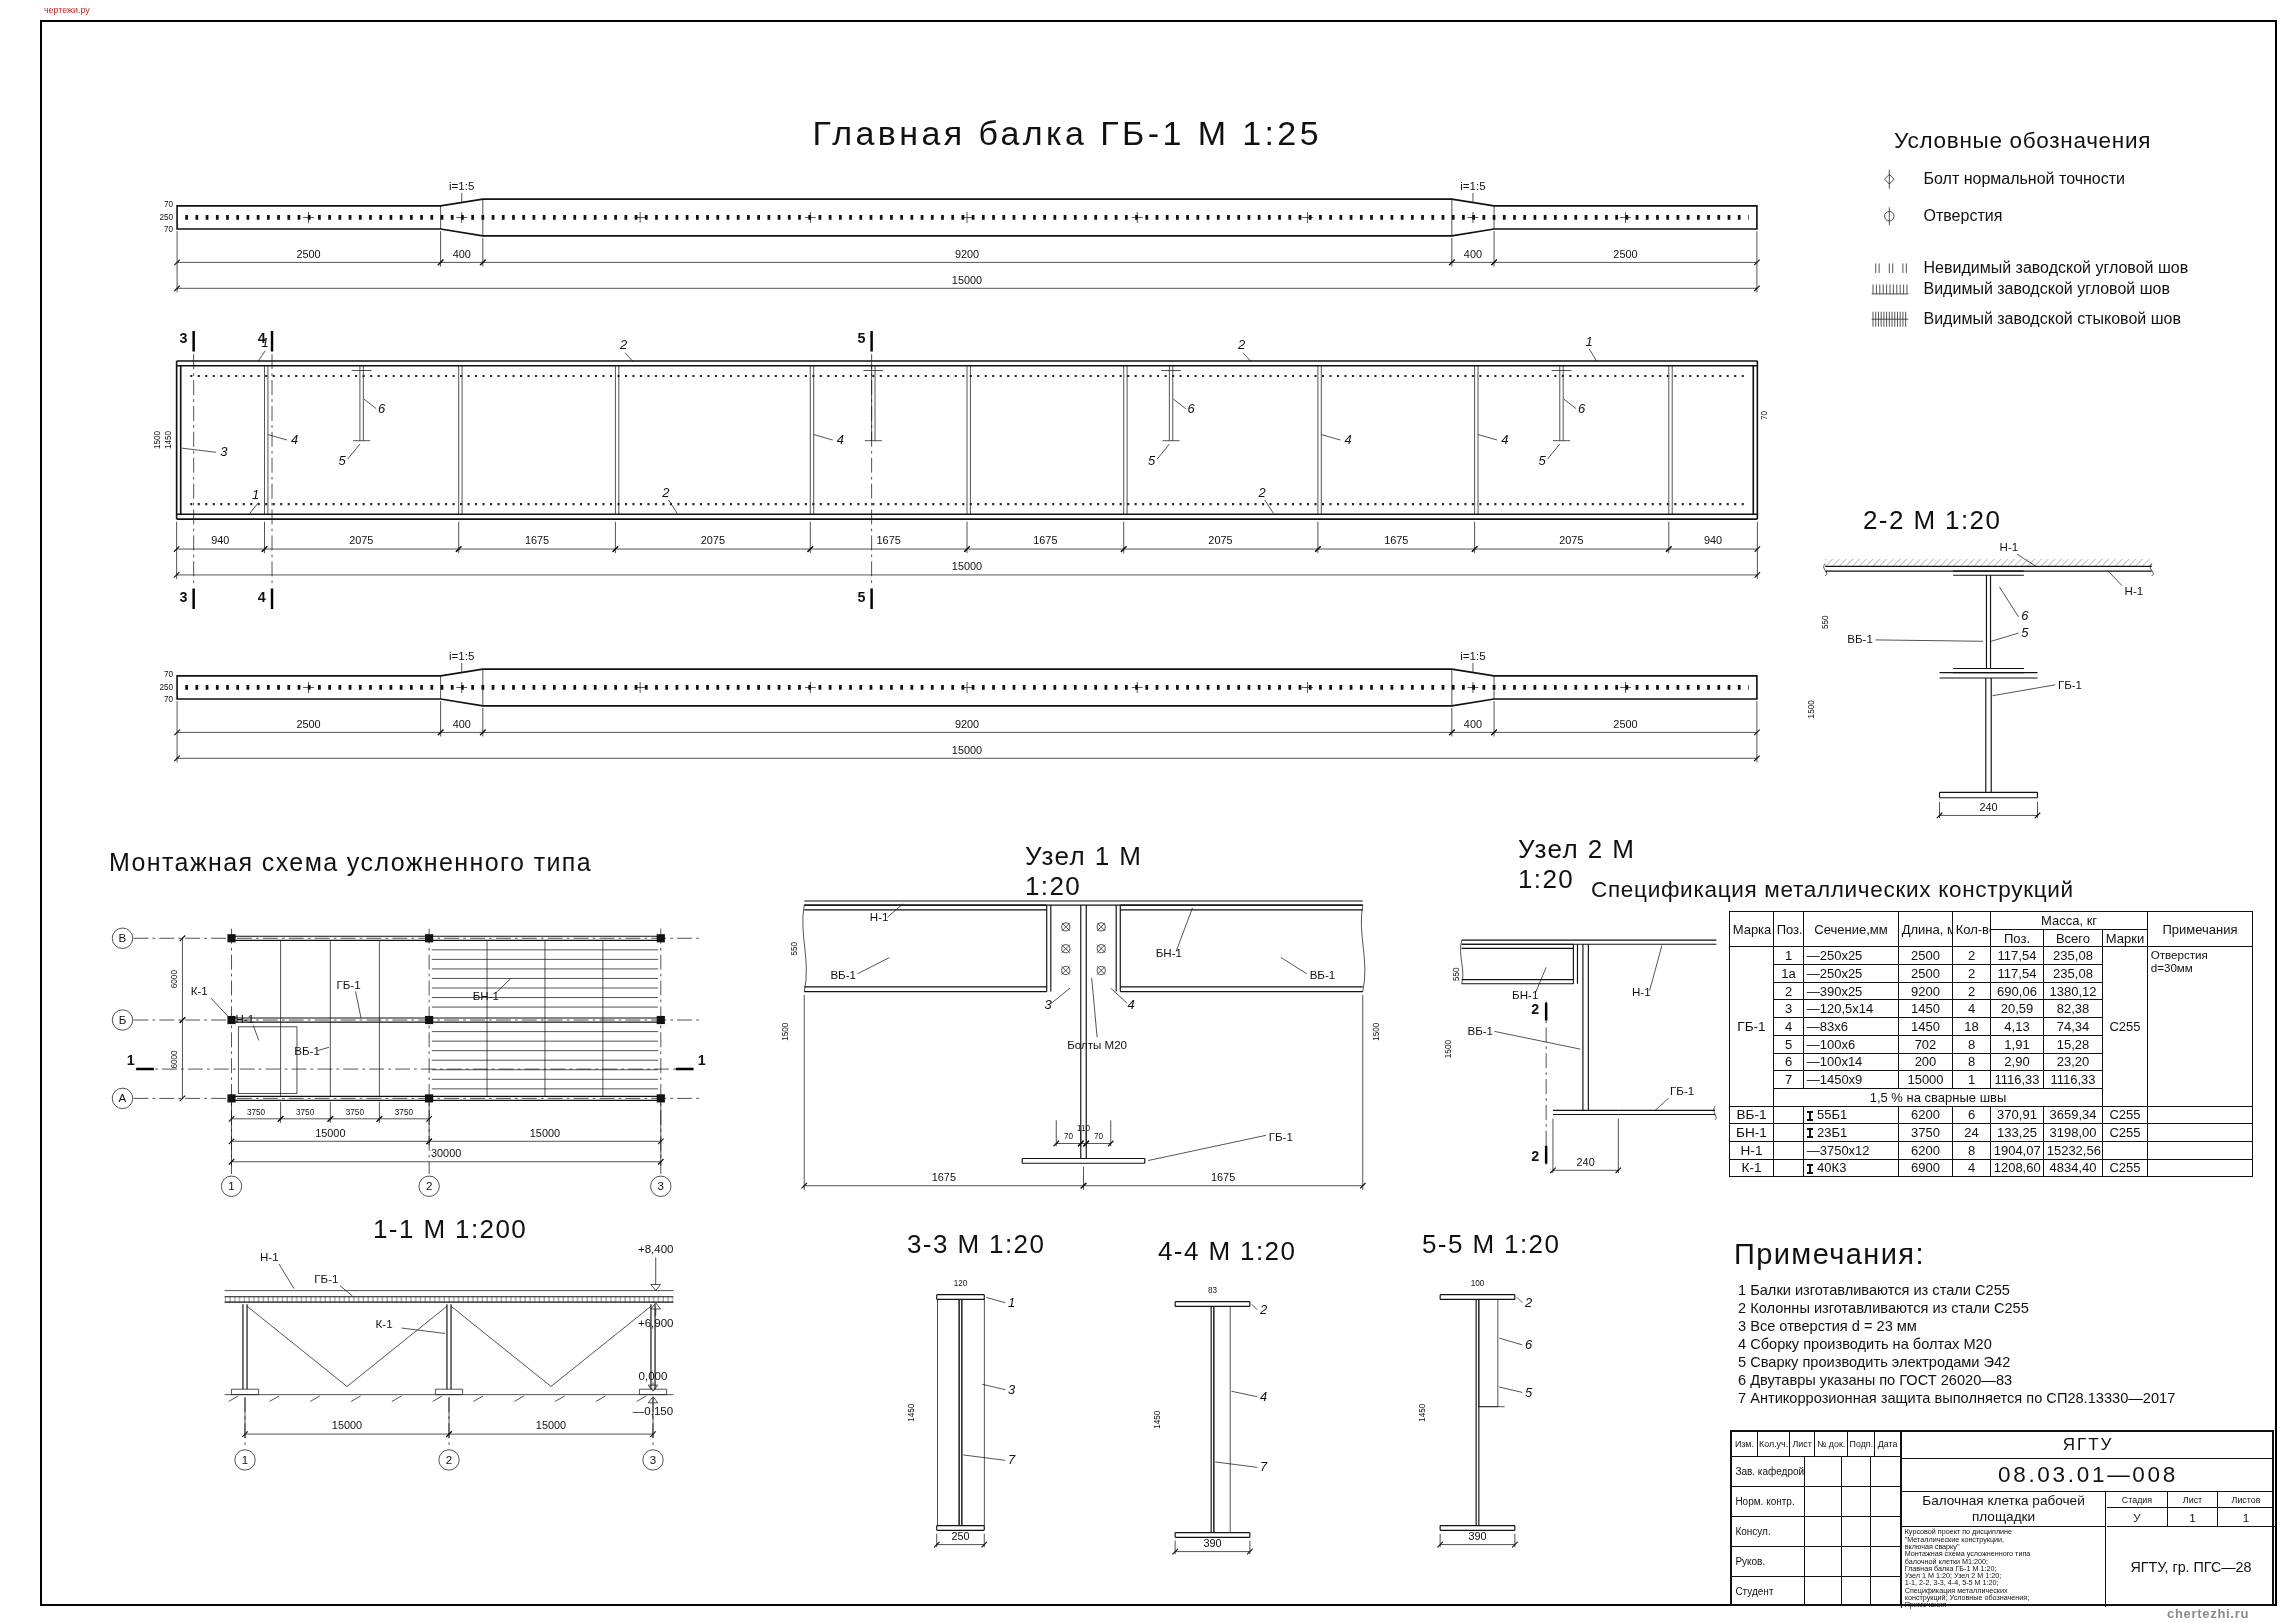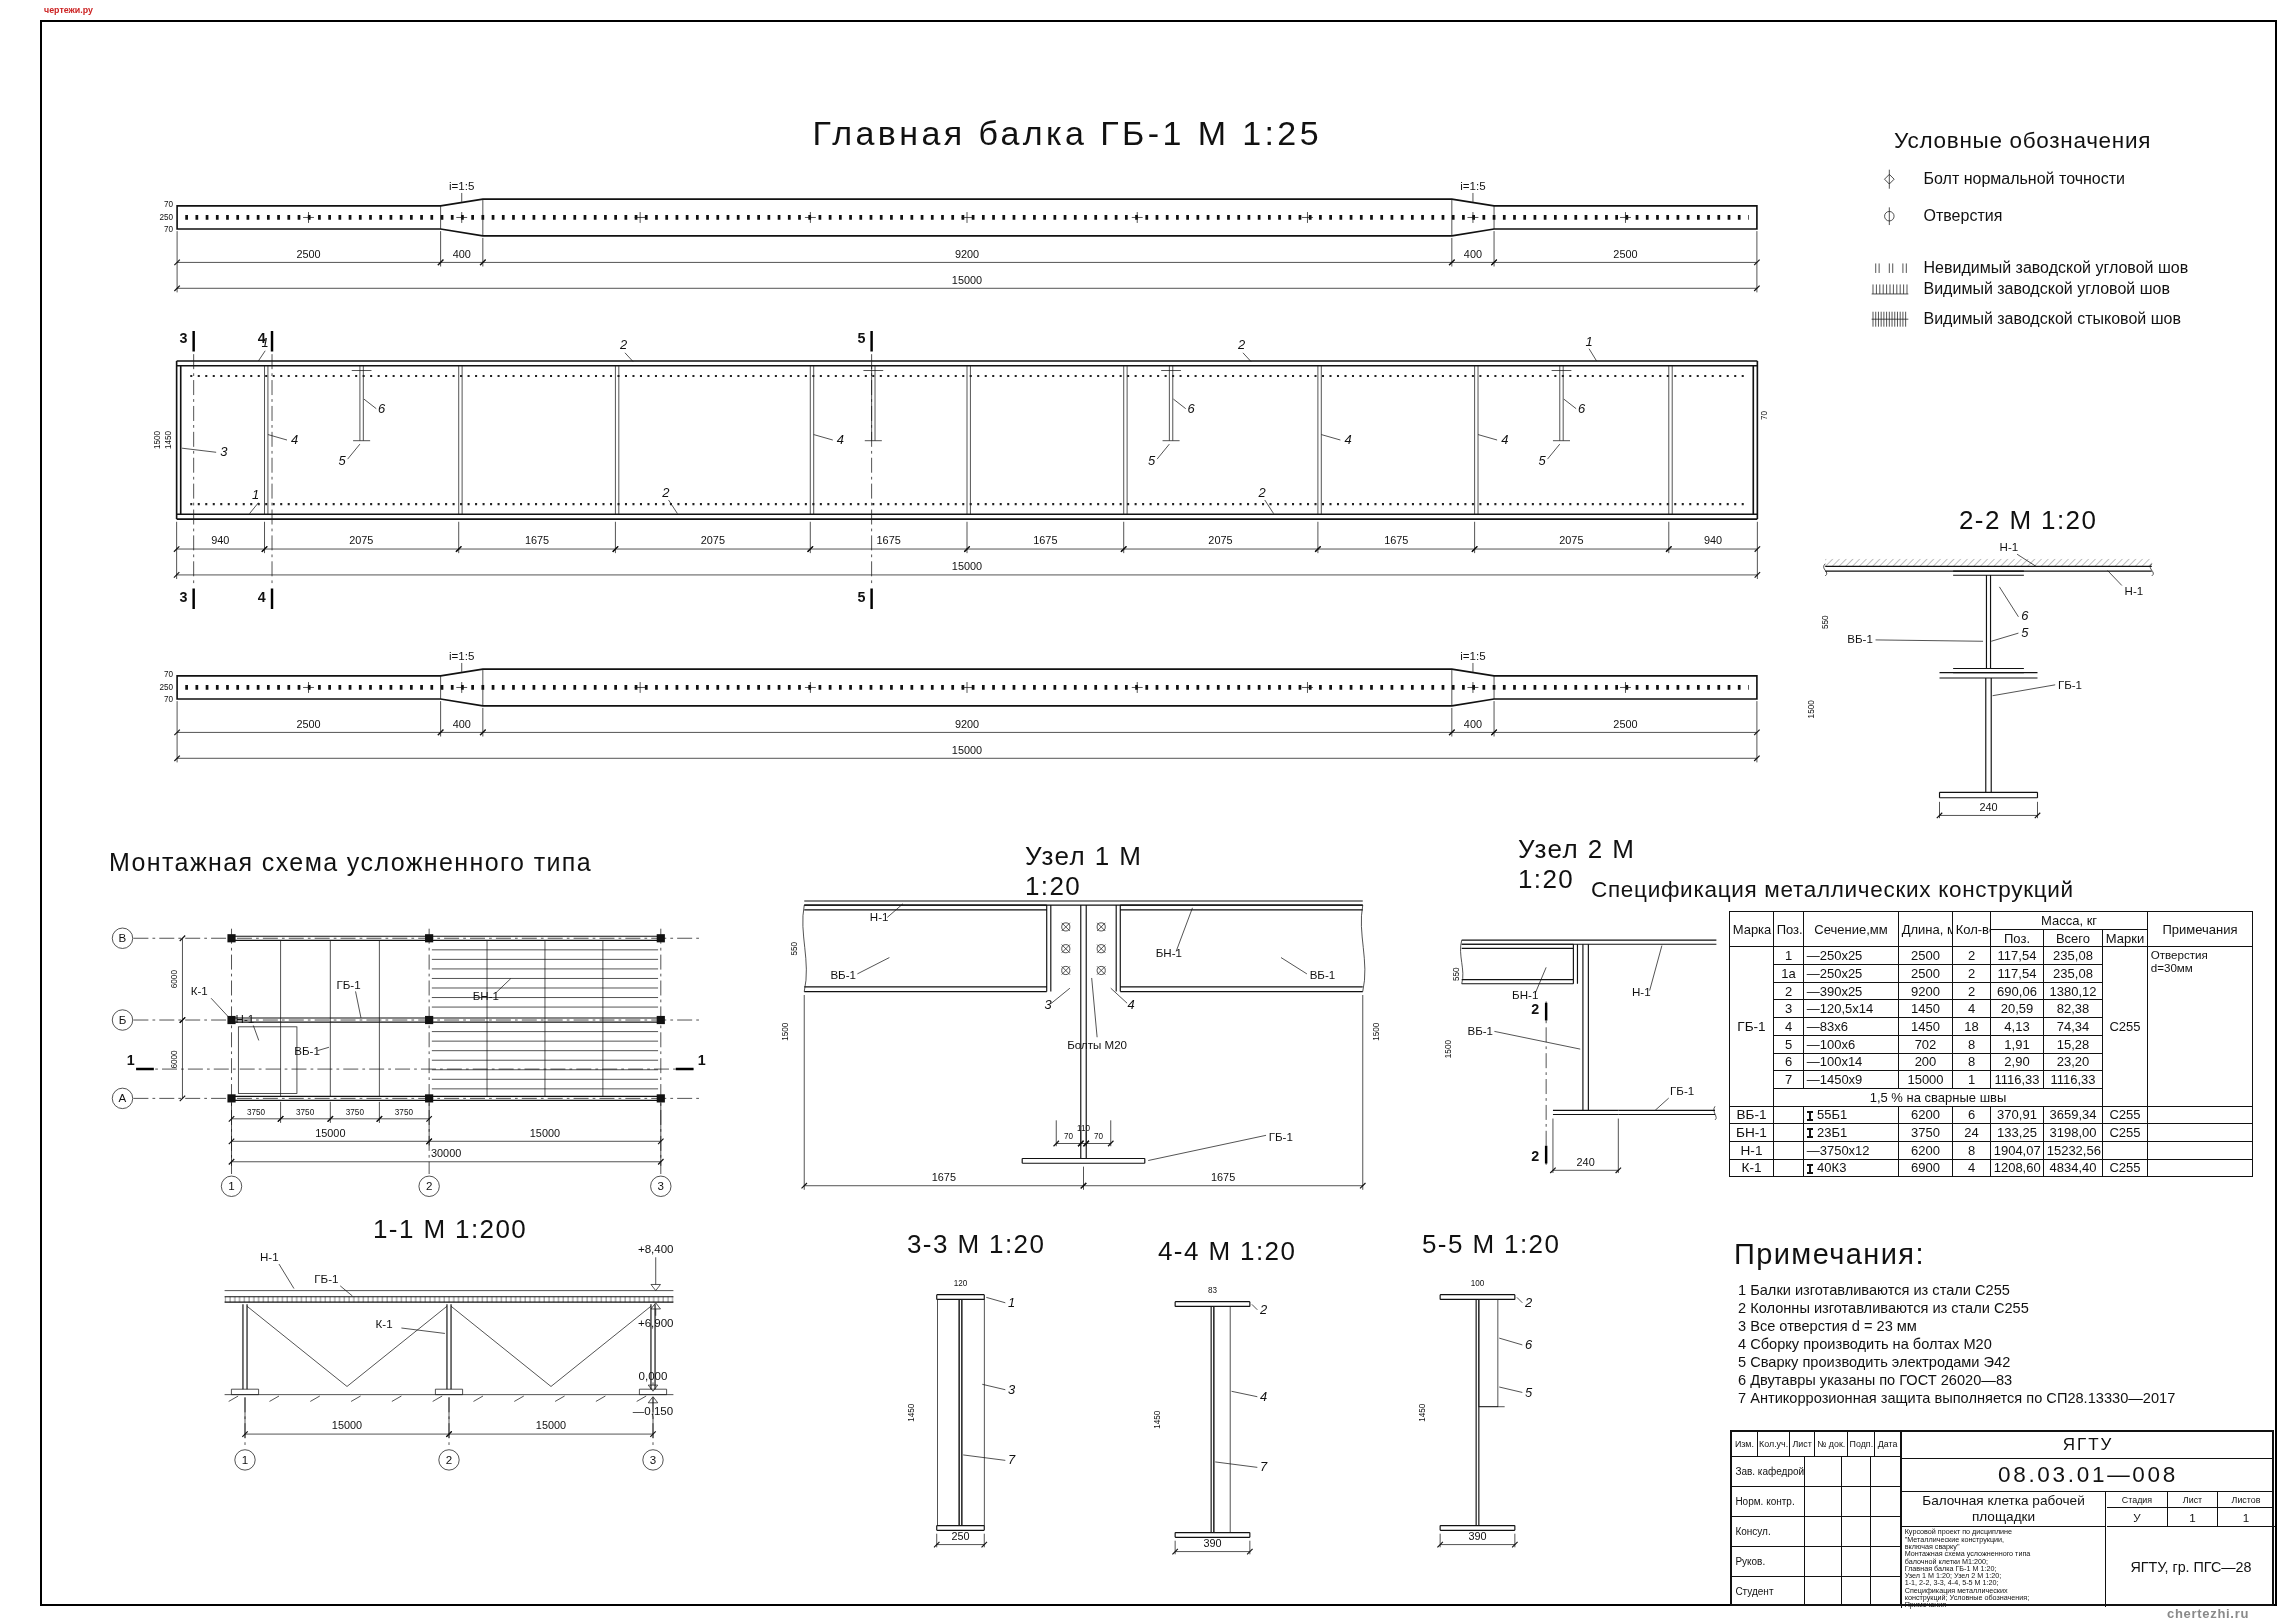--- a/index.html
+++ b/index.html
@@ -35,21 +35,21 @@
   .spec .top{vertical-align:top;white-space:normal;font-size:11.6px}
   .spec .mark{font-size:13.6px}
   .ib{display:inline-block;width:6.8px;height:10.2px;border-top:2px solid #111;border-bottom:2px solid #111;position:relative;vertical-align:-1.4px}
   .ib::after{content:"";position:absolute;left:2.4px;top:0;width:2px;height:100%;background:#111}
   [data-name="notes-list"] div{font-size:14.6px;line-height:18px;white-space:nowrap}
   .cellrow{display:flex}
   .cell{border-right:1.1px solid #111;border-bottom:1.1px solid #111;display:flex;align-items:center;justify-content:center;font-size:8.9px;overflow:hidden}
   .cell.lab{justify-content:flex-start;padding-left:3.4px;font-size:10px;white-space:nowrap}
   [data-name="titleblock-content"] div{font-size:7.2px;line-height:7.3px;white-space:nowrap}
   .wm{position:absolute;left:2167px;top:1606px;font-size:13px;font-weight:bold;color:#8a8a8a;letter-spacing:0.7px}
-  .stamp{position:absolute;left:44px;top:5.4px;font-size:8.9px;color:#cc2222;font-weight:bold}
+  .stamp{position:absolute;left:44px;top:5.4px;font-size:8.9px;color:#cc2222;font-weight:normal}
 </style>
 </head>
 <body>
 
 <div id="sheet" data-name="drawing-sheet">
 
   <svg width="0" height="0" class="abs" data-name="svg-defs">
     <defs>
       <marker id="tk" markerWidth="14" markerHeight="14" refX="7" refY="7" orient="0" markerUnits="userSpaceOnUse">
         <path d="M3,11 L11,3" stroke="#111" stroke-width="1.7"></path>
@@ -244,21 +244,21 @@
       <text class="dl mid" x="213" y="139" data-name="dim-label">2500</text>
       <text class="dl mid" x="438" y="139" data-name="dim-label">400</text>
       <text class="dl mid" x="1180" y="139" data-name="dim-label">9200</text>
       <text class="dl mid" x="1923" y="139" data-name="dim-label">400</text>
       <text class="dl mid" x="2147" y="139" data-name="dim-label">2500</text>
       <line class="s1" marker-start="url(#tk)" marker-end="url(#tk)" x1="20" y1="184" x2="2340" y2="184"></line>
       <text class="dl mid" x="1180" y="177" data-name="dim-label">15000</text>
     </g>
   </svg>
 
-  <div class="abs h4" style="left:1959px;top:505px" data-name="section-2-2-title">2-2   М 1:20</div>
+  <div class="abs h4" style="left:1863px;top:505px" data-name="section-2-2-title">2-2   М 1:20</div>
   <svg class="abs" style="left:1798px;top:539px" width="381" height="293" viewBox="0 0 560 430" data-name="section-2-2-view">
     <g data-name="section-geometry">
       <rect x="40" y="29" width="480" height="11" fill="url(#hat)"></rect>
       <path class="s15" d="M40,40 H520 M40,47 H520"></path>
       <path class="s1" d="M40,36 C32,44 48,48 40,54 M520,36 C512,44 528,48 520,54"></path>
       <path class="s15" d="M228,47 H332 M228,53 H332 M277,53 V190 M283,53 V190 M228,190 H332 M228,196 H332"></path>
       <path class="s15" d="M208,196 H352 M208,204 H352 M276,204 V372 M284,204 V372 M208,372 H352 M208,380 H352 M208,372 V380 M352,372 V380"></path>
     </g>
     <g data-name="labels">
       <path class="s1" d="M322,22 L350,40 M476,68 L455,46 M114,148 L272,150 M378,214 L286,230 M324,114 L296,70 M324,138 L284,150"></path>

